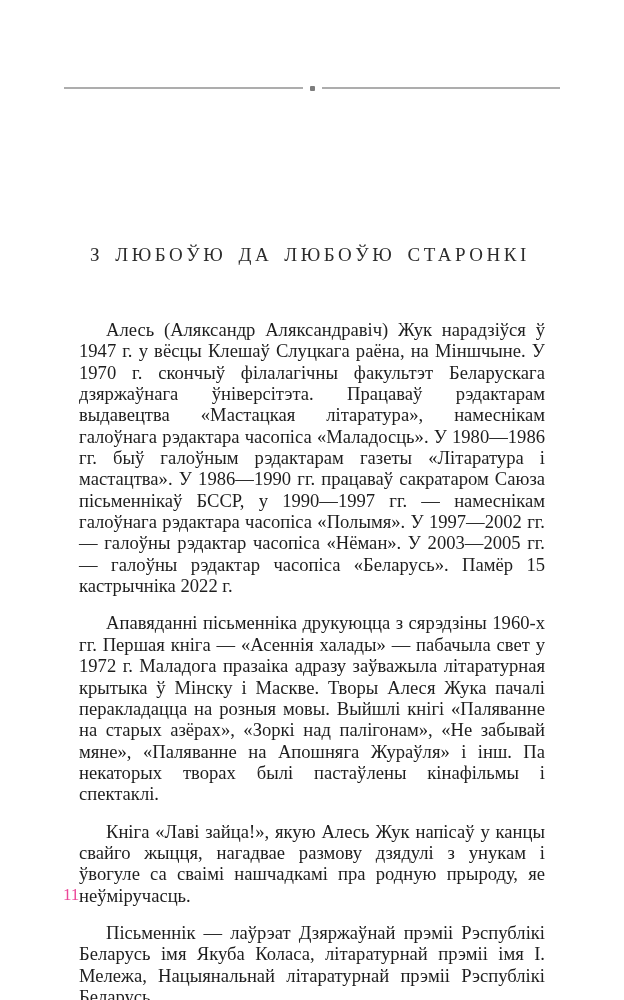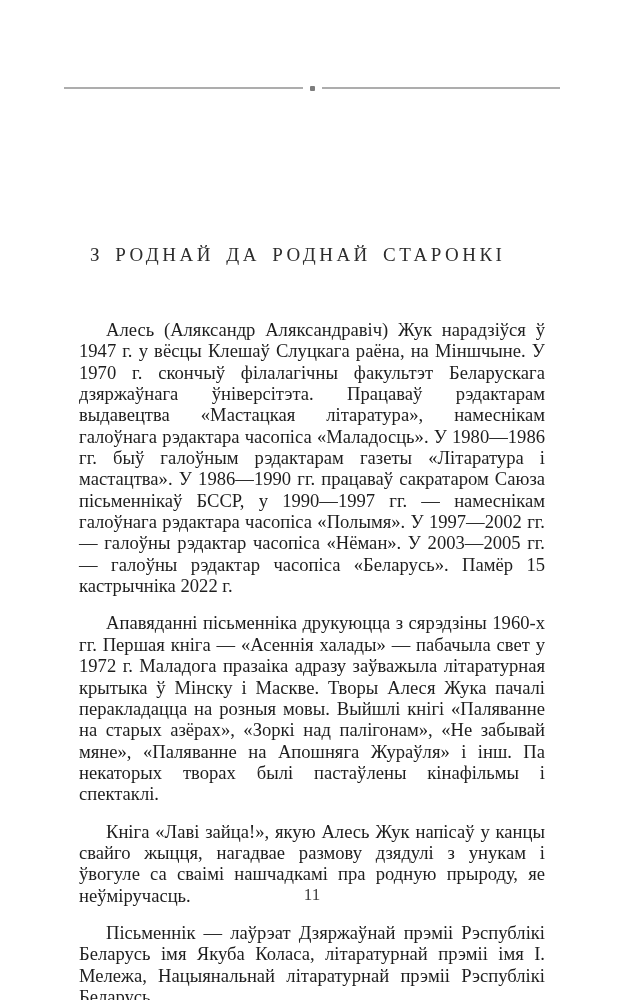--- a/index.html
+++ b/index.html
@@ -63,37 +63,36 @@
   .body-text p {
     margin: 16px;
     padding: 0;
     text-indent: 27px;
   }
   .page-number {
     position: absolute;
     top: 885px;
     left: 63px;
     width: 498px;
-    text-align: center;
     font-size: 17px;
-    color: #404040;
+    color: #ec4899;
   }
 </style>
 </head>
 <body>
 
 <div class="page">
 
   <div class="header-rule">
     <div class="line"></div>
     <div class="ornament"></div>
     <div class="line"></div>
   </div>
 
-  <h1 class="chapter-heading">З РОДНАЙ ДА РОДНАЙ СТАРОНКІ</h1>
+  <h1 class="chapter-heading">З ЛЮБОЎЮ ДА ЛЮБОЎЮ СТАРОНКІ</h1>
 
   <div class="body-text">
     <p>Алесь (Аляксандр Аляксандравіч) Жук нарадзіўся ў 1947 г. у вёсцы Клешаў Слуцкага раёна, на Міншчыне. У 1970 г. скончыў філалагічны факультэт Беларускага дзяржаўнага ўніверсітэта. Працаваў рэдактарам выдавецтва «Мастацкая літаратура», намеснікам галоўнага рэдактара часопіса «Маладосць». У 1980—1986 гг. быў галоўным рэдактарам газеты «Літаратура і мастацтва». У 1986—1990 гг. працаваў сакратаром Саюза пісьменнікаў БССР, у 1990—1997 гг. — намеснікам галоўнага рэдактара часопіса «Полымя». У 1997—2002 гг. — галоўны рэдактар часопіса «Нёман». У 2003—2005 гг. — галоўны рэдактар часопіса «Беларусь». Памёр 15 кастрычніка 2022 г.</p>
     <p>Апавяданні пісьменніка друкуюцца з сярэдзіны 1960-х гг. Першая кніга — «Асеннія халады» — пабачыла свет у 1972 г. Маладога празаіка адразу заўважыла літаратурная крытыка ў Мінску і Маскве. Творы Алеся Жука пачалі перакладацца на розныя мовы. Выйшлі кнігі «Паляванне на старых азёрах», «Зоркі над палігонам», «Не забывай мяне», «Паляванне на Апошняга Жураўля» і інш. Па некаторых творах былі пастаўлены кінафільмы і спектаклі.</p>
     <p>Кніга «Лаві зайца!», якую Алесь Жук напісаў у канцы свайго жыцця, нагадвае размову дзядулі з унукам і ўвогуле са сваімі нашчадкамі пра родную прыроду, яе неўміручасць.</p>
     <p>Пісьменнік — лаўрэат Дзяржаўнай прэміі Рэспублікі Беларусь імя Якуба Коласа, літаратурнай прэміі імя І. Мележа, Нацыянальнай літаратурнай прэміі Рэспублікі Беларусь.</p>
   </div>
 
   <div class="page-number">11</div>
 

